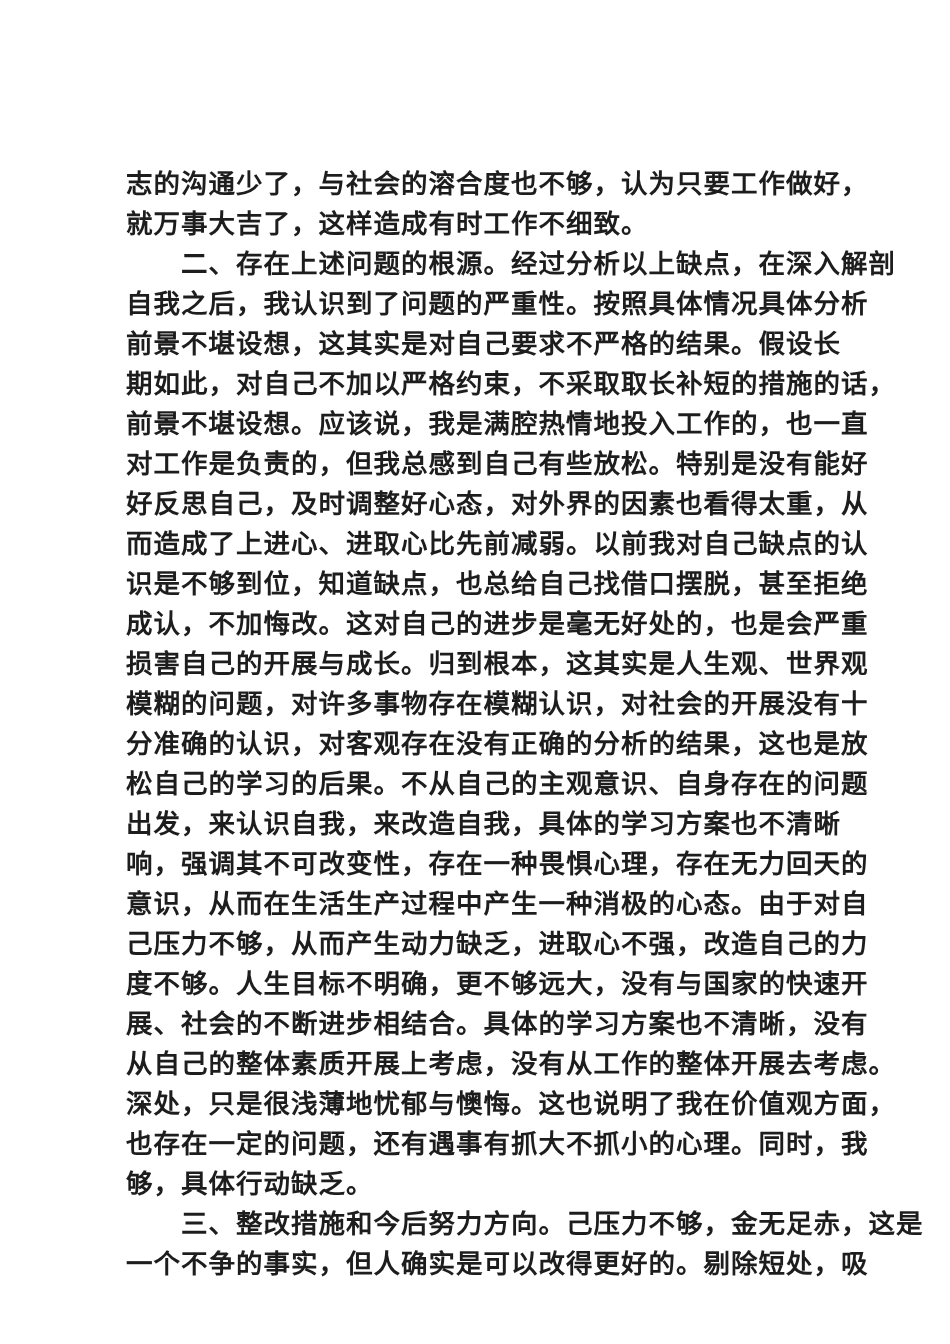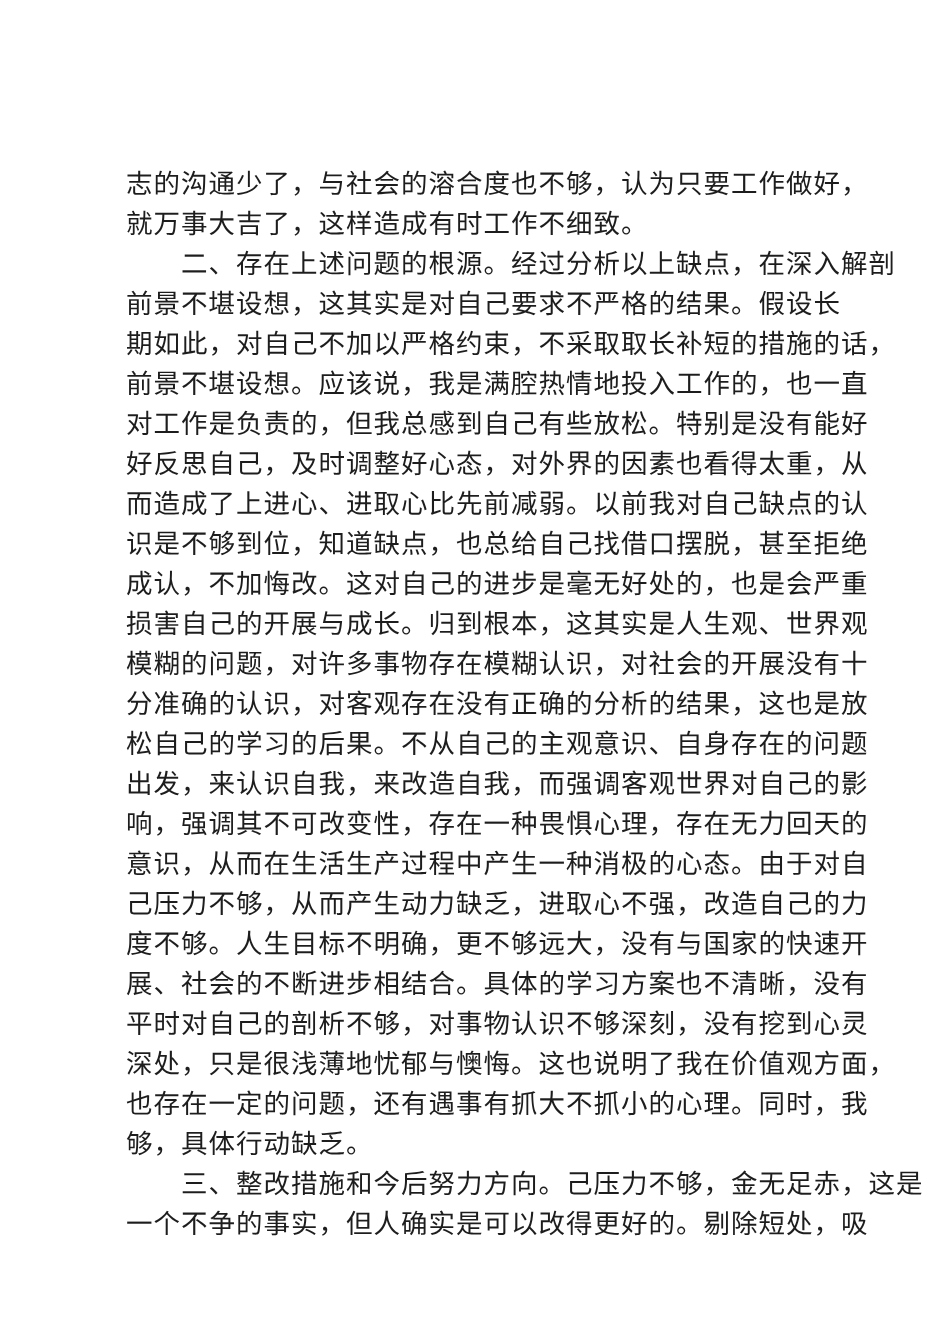--- a/index.html
+++ b/index.html
@@ -26,60 +26,61 @@
   }
 
   .doc-line {
     font-family: "DejaVu Sans", "Liberation Sans", sans-serif;
     font-size: 26.5px;
     line-height: 40px;
     color: #1d1d1d;
     letter-spacing: 1.0px;
     white-space: pre;
     text-align: left;
-    font-weight: 400;
+    font-weight: 700;
     -webkit-font-smoothing: antialiased;
   }
 
   
   .doc-line.justify {
     text-align: justify;
     text-align-last: justify;
   }
 </style>
 </head>
 <body>
 
 <div class="page">
   <div class="text-body">
       <div>
         <div class="doc-line justify">志的沟通少了，与社会的溶合度也不够，认为只要工作做好，</div>
         <div class="doc-line">就万事大吉了，这样造成有时工作不细致。</div>
       </div>
       <div>
         <div class="doc-line justify">　　二、存在上述问题的根源。经过分析以上缺点，在深入解剖</div>
+        <div class="doc-line justify">自我之后，我认识到了问题的严重性。按照具体情况具体分析</div>
         <div class="doc-line justify">前景不堪设想，这其实是对自己要求不严格的结果。假设长</div>
         <div class="doc-line justify">期如此，对自己不加以严格约束，不采取取长补短的措施的话，</div>
         <div class="doc-line justify">前景不堪设想。应该说，我是满腔热情地投入工作的，也一直</div>
         <div class="doc-line justify">对工作是负责的，但我总感到自己有些放松。特别是没有能好</div>
         <div class="doc-line justify">好反思自己，及时调整好心态，对外界的因素也看得太重，从</div>
         <div class="doc-line justify">而造成了上进心、进取心比先前减弱。以前我对自己缺点的认</div>
         <div class="doc-line justify">识是不够到位，知道缺点，也总给自己找借口摆脱，甚至拒绝</div>
         <div class="doc-line justify">成认，不加悔改。这对自己的进步是毫无好处的，也是会严重</div>
         <div class="doc-line justify">损害自己的开展与成长。归到根本，这其实是人生观、世界观</div>
         <div class="doc-line justify">模糊的问题，对许多事物存在模糊认识，对社会的开展没有十</div>
         <div class="doc-line justify">分准确的认识，对客观存在没有正确的分析的结果，这也是放</div>
         <div class="doc-line justify">松自己的学习的后果。不从自己的主观意识、自身存在的问题</div>
-        <div class="doc-line justify">出发，来认识自我，来改造自我，而强调客观世界对自己的影</div>
+        <div class="doc-line justify">出发，来认识自我，来改造自我，具体的学习方案也不清晰</div>
         <div class="doc-line justify">响，强调其不可改变性，存在一种畏惧心理，存在无力回天的</div>
         <div class="doc-line justify">意识，从而在生活生产过程中产生一种消极的心态。由于对自</div>
         <div class="doc-line justify">己压力不够，从而产生动力缺乏，进取心不强，改造自己的力</div>
         <div class="doc-line justify">度不够。人生目标不明确，更不够远大，没有与国家的快速开</div>
         <div class="doc-line justify">展、社会的不断进步相结合。具体的学习方案也不清晰，没有</div>
-        <div class="doc-line justify">平时对自己的剖析不够，对事物认识不够深刻，没有挖到心灵</div>
+        <div class="doc-line justify">从自己的整体素质开展上考虑，没有从工作的整体开展去考虑。</div>
         <div class="doc-line justify">深处，只是很浅薄地忧郁与懊悔。这也说明了我在价值观方面，</div>
         <div class="doc-line justify">也存在一定的问题，还有遇事有抓大不抓小的心理。同时，我</div>
         <div class="doc-line">够，具体行动缺乏。</div>
       </div>
       <div>
         <div class="doc-line justify">　　三、整改措施和今后努力方向。己压力不够，金无足赤，这是</div>
         <div class="doc-line justify">一个不争的事实，但人确实是可以改得更好的。剔除短处，吸</div>
       </div>
     </div>
 </div>

